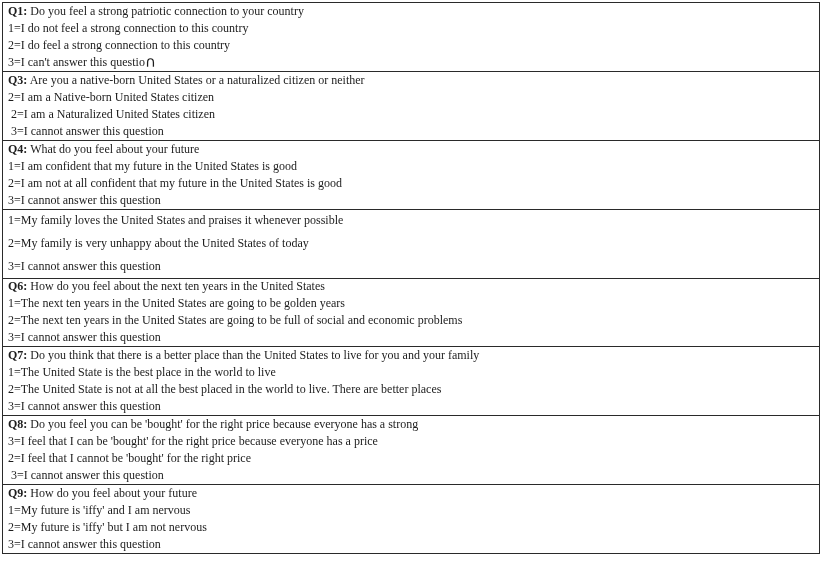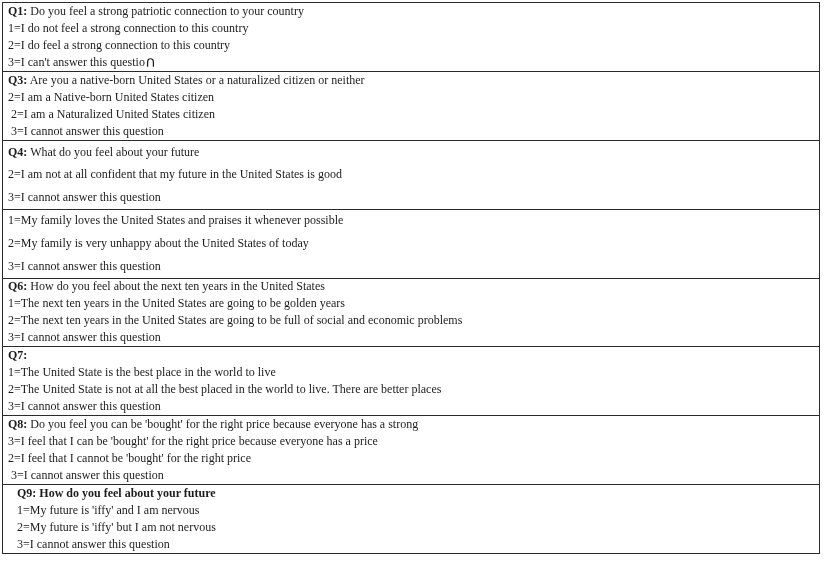--- a/index.html
+++ b/index.html
@@ -19,32 +19,32 @@
     flex-direction: column;
   }
   .qblock {
     flex: 1 1 0;
     border-bottom: 1px solid #2a2a2a;
     padding-left: 5px;
     display: flex;
     flex-direction: column;
     overflow: hidden;
   }
-  .qblock:last-child { border-bottom: none; margin-left: 9px; }
+  .qblock:last-child { border-bottom: none; }
   .row {
     flex: 1 1 0;
     display: flex;
     align-items: center;
     font-size: 12px;
     color: #1c1c1c;
     white-space: pre;
   }
   .qlabel { font-weight: bold; white-space: pre; }
   .qtext { white-space: pre; }
-  .bold-all .qtext { font-weight: bold; }
+  .bold-all .qtext { font-weight: normal; }
   .big-n {
     font-family: "DejaVu Sans", sans-serif;
     font-size: 15px;
     line-height: 12px;
   }
 </style>
 </head>
 <body>
 
 <div class="qtable">
@@ -59,39 +59,40 @@
 
   <div class="qblock">
     <div class="row"><span class="qlabel">Q3:</span><span class="qtext"> Are you a native-born United States or a naturalized citizen or neither</span></div>
     <div class="row">2=I am a Native-born United States citizen</div>
     <div class="row"> 2=I am a Naturalized United States citizen</div>
     <div class="row"> 3=I cannot answer this question</div>
   </div>
 
   <div class="qblock">
     <div class="row"><span class="qlabel">Q4:</span><span class="qtext"> What do you feel about your future</span></div>
+    <div class="row">1=I am confident that my future in the United States is good</div>
     <div class="row">2=I am not at all confident that my future in the United States is good</div>
     <div class="row">3=I cannot answer this question</div>
   </div>
 
   <div class="qblock">
     <div class="row">1=My family loves the United States and praises it whenever possible</div>
     <div class="row">2=My family is very unhappy about the United States of today</div>
     <div class="row">3=I cannot answer this question</div>
   </div>
 
   <div class="qblock">
     <div class="row"><span class="qlabel">Q6:</span><span class="qtext"> How do you feel about the next ten years in the United States</span></div>
     <div class="row">1=The next ten years in the United States are going to be golden years</div>
     <div class="row">2=The next ten years in the United States are going to be full of social and economic problems</div>
     <div class="row">3=I cannot answer this question</div>
   </div>
 
   <div class="qblock">
-    <div class="row"><span class="qlabel">Q7:</span></div>
+    <div class="row"><span class="qlabel">Q7:</span><span class="qtext"> Do you think that there is a better place than the United States to live for you and your family</span></div>
     <div class="row">1=The United State is the best place in the world to live</div>
     <div class="row">2=The United State is not at all the best placed in the world to live. There are better places</div>
     <div class="row">3=I cannot answer this question</div>
   </div>
 
   <div class="qblock">
     <div class="row"><span class="qlabel">Q8:</span><span class="qtext"> Do you feel you can be 'bought' for the right price because everyone has a strong</span></div>
     <div class="row">3=I feel that I can be 'bought' for the right price because everyone has a price</div>
     <div class="row">2=I feel that I cannot be 'bought' for the right price</div>
     <div class="row"> 3=I cannot answer this question</div>

